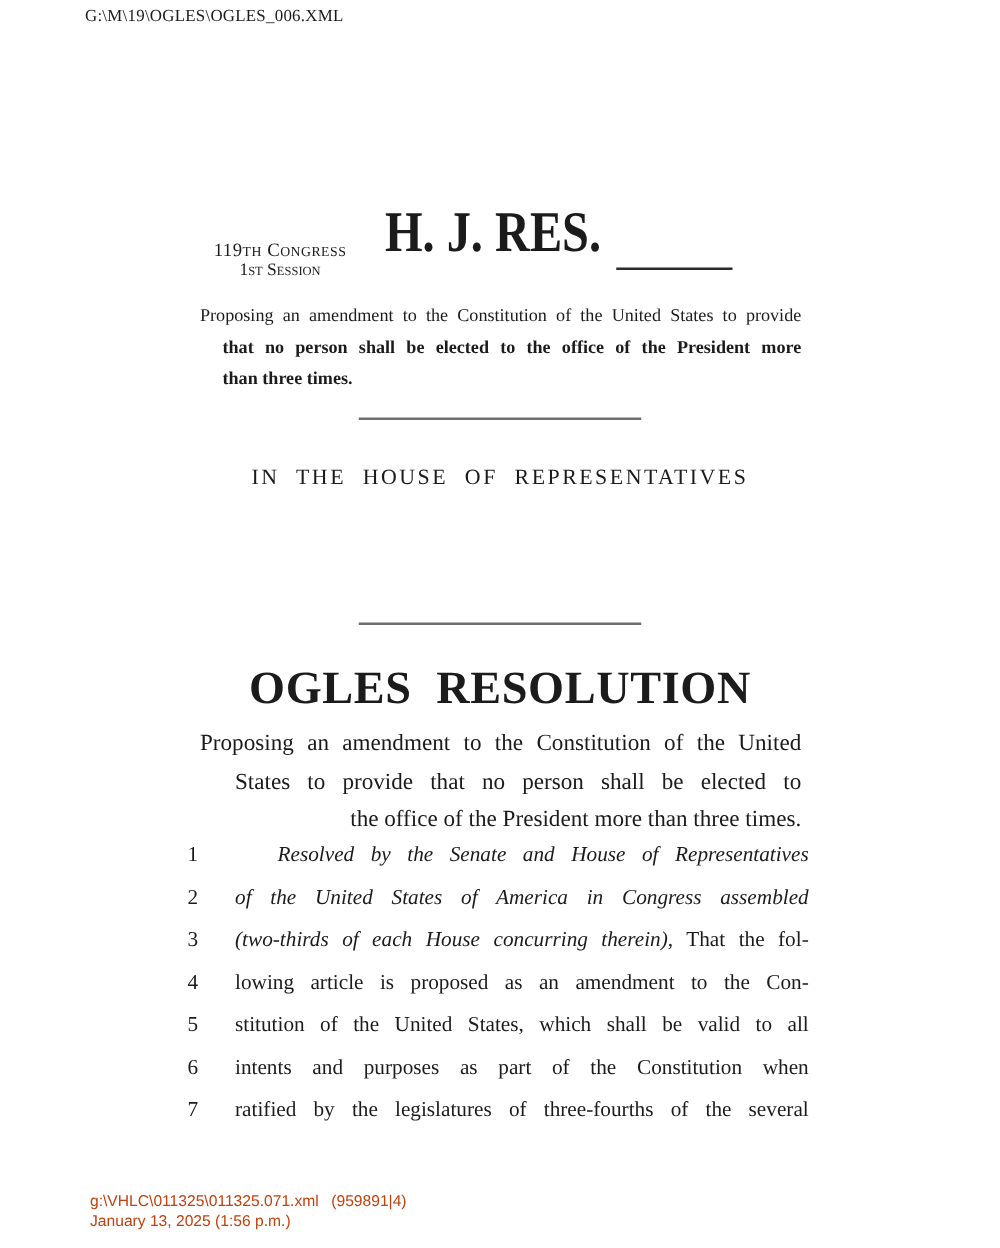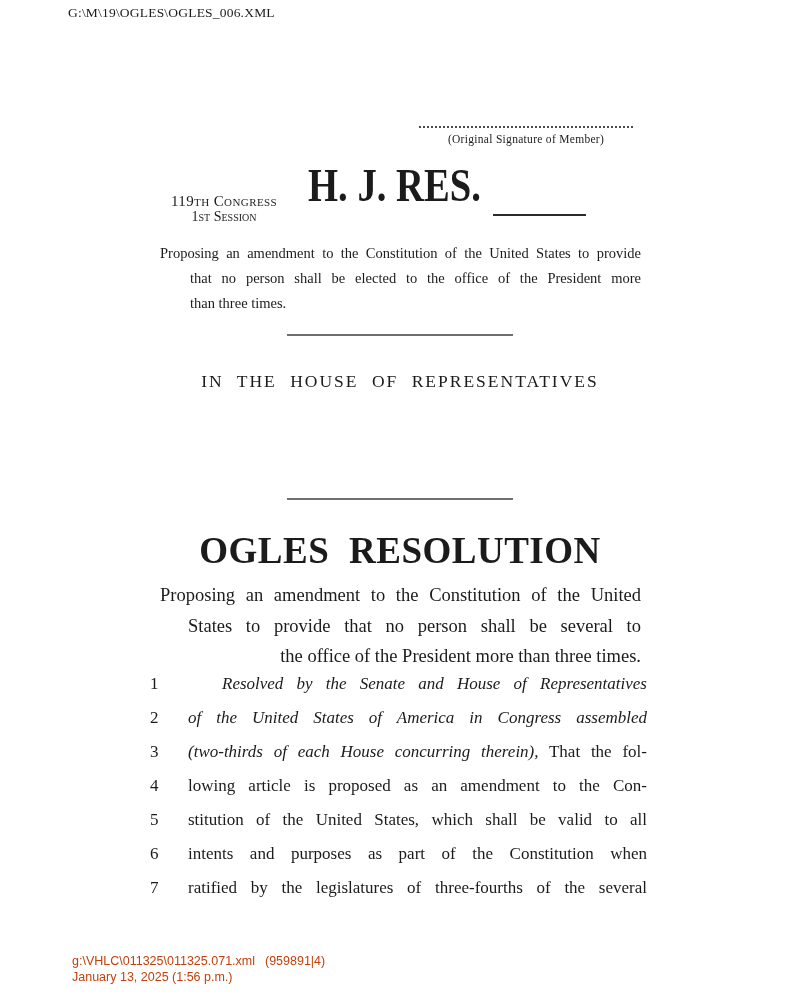--- a/index.html
+++ b/index.html
@@ -17,21 +17,21 @@
   .congress .l1{font-size:15px;letter-spacing:.4px;margin-top:20px;}
   .congress .l2{font-size:14px;margin-top:-1px;}
 
   .billnum{position:absolute;left:308px;top:163px;font-size:46px;font-weight:bold;
            line-height:1;white-space:nowrap;transform:scaleX(.84);transform-origin:left top;}
   .bill-blank{position:absolute;left:493px;top:214px;width:93px;height:2px;background:#2b2b2b;}
 
   .jfull{text-align:justify;text-align-last:justify;white-space:nowrap;}
 
   .preamble1{position:absolute;left:160px;top:241px;width:481px;font-size:14.5px;line-height:25px;}
-  .preamble1 .cont{margin-left:30px;}
+  .preamble1 .cont{margin-left:18px;font-weight:bold;}
 
   .rule{position:absolute;height:2px;background:#6f6f6f;}
   .rule-1{left:287px;top:334px;width:226px;}
   .rule-2{left:287px;top:498px;width:226px;}
 
   .house{position:absolute;left:0;right:0;top:371px;text-align:center;
          font-size:17.5px;letter-spacing:2px;word-spacing:7px;}
 
   .intro{position:absolute;left:158px;top:426px;width:492px;font-size:14px;line-height:25px;}
   .intro .l2{text-align:center;}
@@ -57,24 +57,20 @@
   .footer-line1{position:relative;}
   .footer-code{position:absolute;left:193px;top:0;}
 </style>
 </head>
 <body>
 
 <div class="page">
 
   <div class="filepath-top">G:\M\19\OGLES\OGLES_006.XML</div>
 
-  <div class="sig">
-    <div class="sig-line"></div>
-    <div class="sig-caption">(Original Signature of Member)</div>
-  </div>
 
   <div class="congress">
     <div class="l1">119th Congress</div>
     <div class="l2">1st Session</div>
   </div>
 
   <div class="billnum">H. J. RES.</div>
   <div class="bill-blank"></div>
 
   <div class="preamble1">
@@ -87,21 +83,21 @@
 
   <div class="house">IN THE HOUSE OF REPRESENTATIVES</div>
 
 
   <div class="rule rule-2"></div>
 
   <div class="jr-title">OGLES RESOLUTION</div>
 
   <div class="preamble2">
     <div class="jfull">Proposing an amendment to the Constitution of the United</div>
-    <div class="jfull cont">States to provide that no person shall be several to</div>
+    <div class="jfull cont">States to provide that no person shall be elected to</div>
     <div class="cont">the office of the President more than three times.</div>
   </div>
 
   <div class="body-lines">
     <div class="bline first">
       <span class="num">1</span>
       <span class="btxt"><span class="it">Resolved by the Senate and House of Representatives</span><span></span></span>
     </div>
     <div class="bline">
       <span class="num">2</span>

